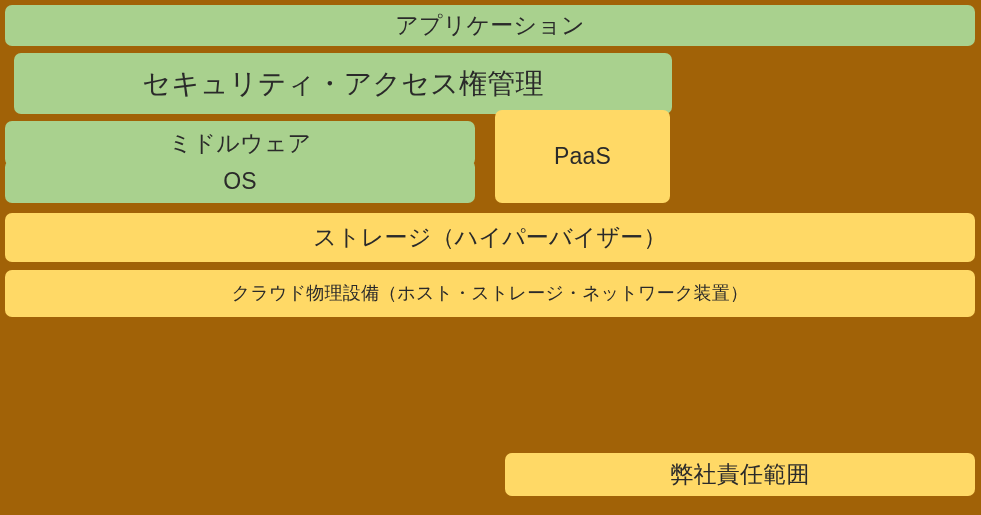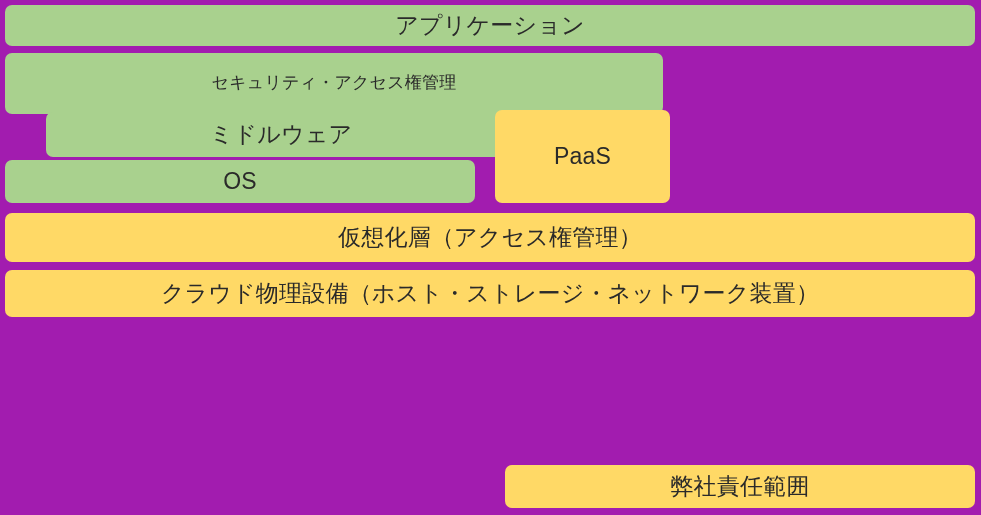--- a/index.html
+++ b/index.html
@@ -8,21 +8,21 @@
     padding: 0;
     background: #ffffff;
   }
   body {
     font-family: "Liberation Sans", "DejaVu Sans", sans-serif;
   }
   #canvas {
     position: relative;
     width: 981px;
     height: 515px;
-    background: #a21caf;
+    background: #a16207;
     overflow: hidden;
   }
   .box {
     position: absolute;
     box-sizing: border-box;
     border-radius: 7px;
     display: flex;
     align-items: center;
     justify-content: center;
     text-align: center;
@@ -31,50 +31,50 @@
     letter-spacing: 0.2px;
     padding: 0 6px;
     white-space: pre-line;
     font-weight: 400;
   }
   .green { background: #a9d18e; }
   .yellow { background: #ffd966; }
 
   
   #box-application      { left: 5px;   top: 5px;   width: 970px; height: 41px;  font-size: 23px; }
-  #box-security         { left: 5px;   top: 53px;  width: 658px; height: 61px;  font-size: 17px; }
-  #box-middleware       { left: 5px;   top: 112px; width: 470px; height: 45px;  font-size: 23px; margin-left: 41px; }
+  #box-security         { left: 14px;   top: 53px;  width: 658px; height: 61px;  font-size: 28px; }
+  #box-middleware       { left: 5px;   top: 121px; width: 470px; height: 45px;  font-size: 23px; }
   #box-os               { left: 5px;   top: 160px; width: 470px; height: 43px;  font-size: 23px; }
   #box-paas             { left: 488px; top: 110px; width: 175px; height: 93px;  font-size: 23px; margin-left: 7px; }
   #box-api              { left: 677px; top: 55px;  width: 298px; height: 148px; font-size: 23px; }
   #box-virtualization   { left: 5px;   top: 213px; width: 970px; height: 49px;  font-size: 23px; }
-  #box-cloud-physical   { left: 5px;   top: 270px; width: 970px; height: 47px;  font-size: 23px; text-align: center; }
+  #box-cloud-physical   { left: 5px;   top: 270px; width: 970px; height: 47px;  font-size: 18px; text-align: center; }
   #box-datacenter       { left: 5px;   top: 325px; width: 970px; height: 43px;  font-size: 23px; }
 
   
   #legend-customer      { left: 505px; top: 413px; width: 470px; height: 42px;  font-size: 23px; }
-  #legend-provider      { left: 505px; top: 465px; width: 470px; height: 43px;  font-size: 23px; }
+  #legend-provider      { left: 505px; top: 453px; width: 470px; height: 43px;  font-size: 23px; }
 </style>
 </head>
 <body>
 
 <div id="canvas">
 
   <div class="box green" id="box-application">アプリケーション</div>
 
   <div class="box green" id="box-security">セキュリティ・アクセス権管理</div>
 
   <div class="box green" id="box-middleware">ミドルウェア</div>
 
   <div class="box green" id="box-os">OS</div>
 
   <div class="box yellow" id="box-paas">PaaS</div>
 
 
-  <div class="box yellow" id="box-virtualization">仮想化層（アクセス権管理）</div>
+  <div class="box yellow" id="box-virtualization">ストレージ（ハイパーバイザー）</div>
 
   <div class="box yellow" id="box-cloud-physical">クラウド物理設備（ホスト・ストレージ・ネットワーク装置）</div>
 
 
 
   <div class="box yellow" id="legend-provider">弊社責任範囲</div>
 
 </div>
 
 </body></html>

